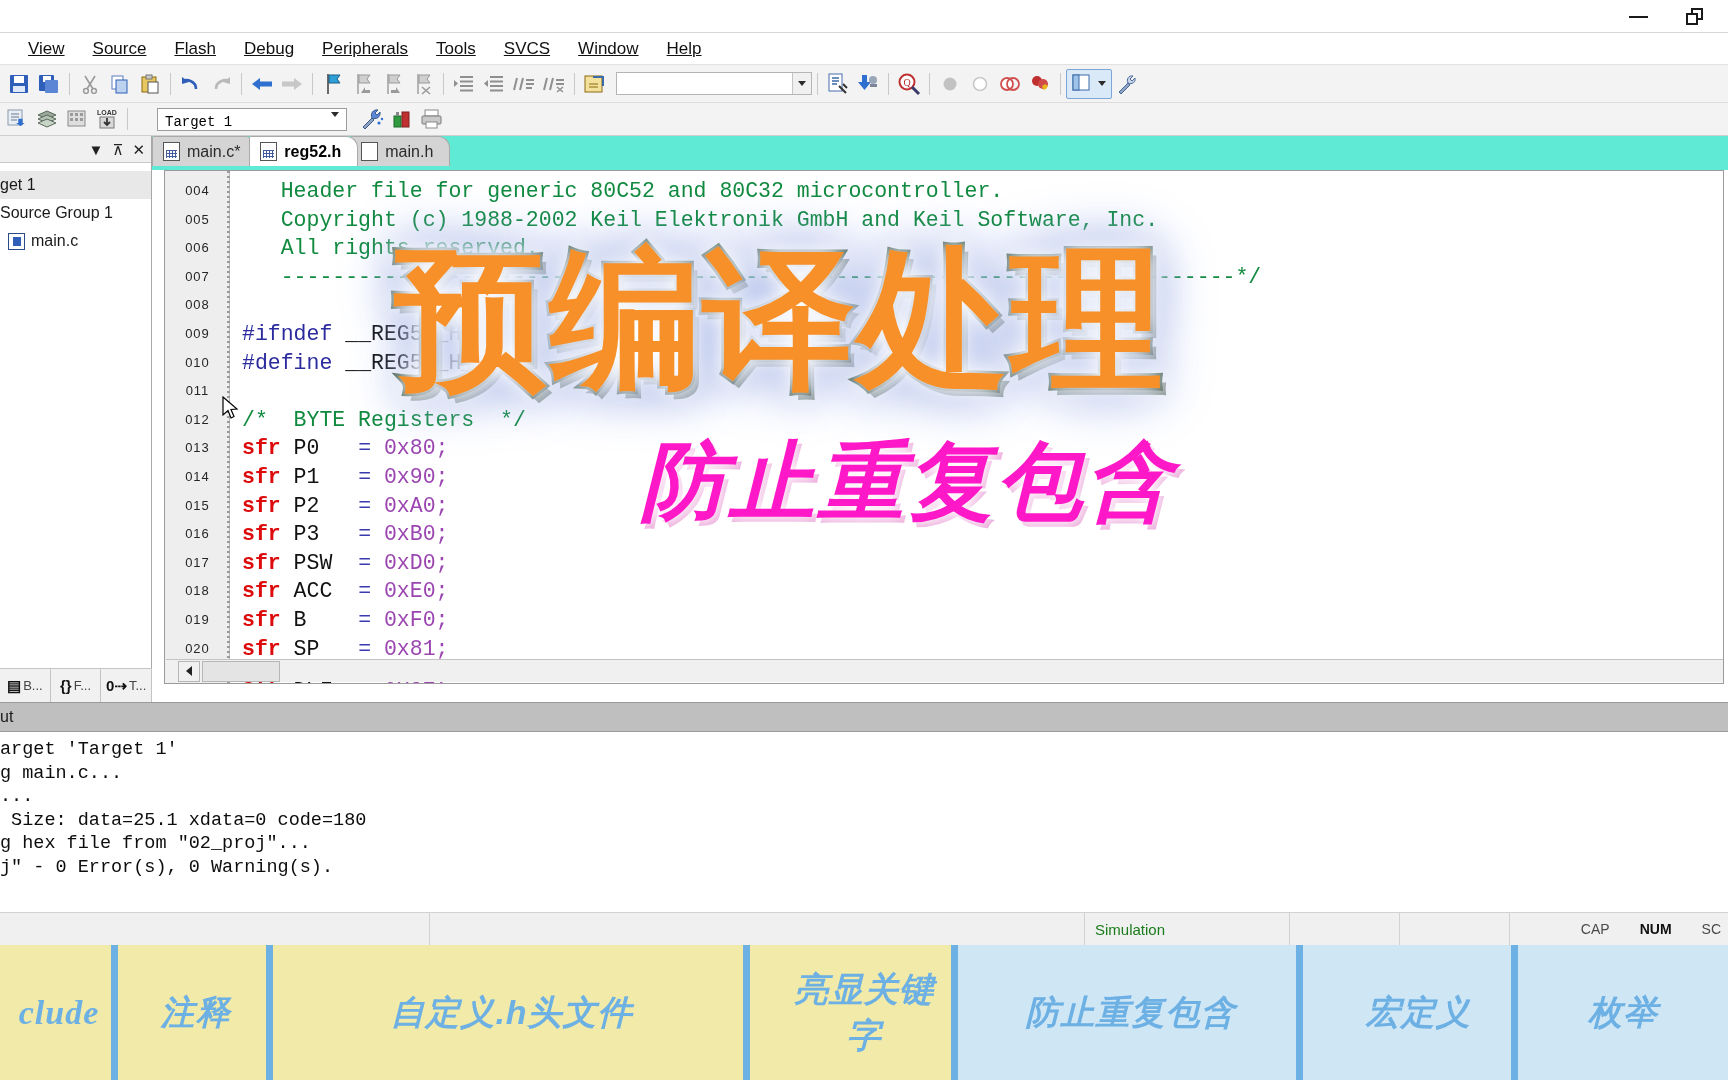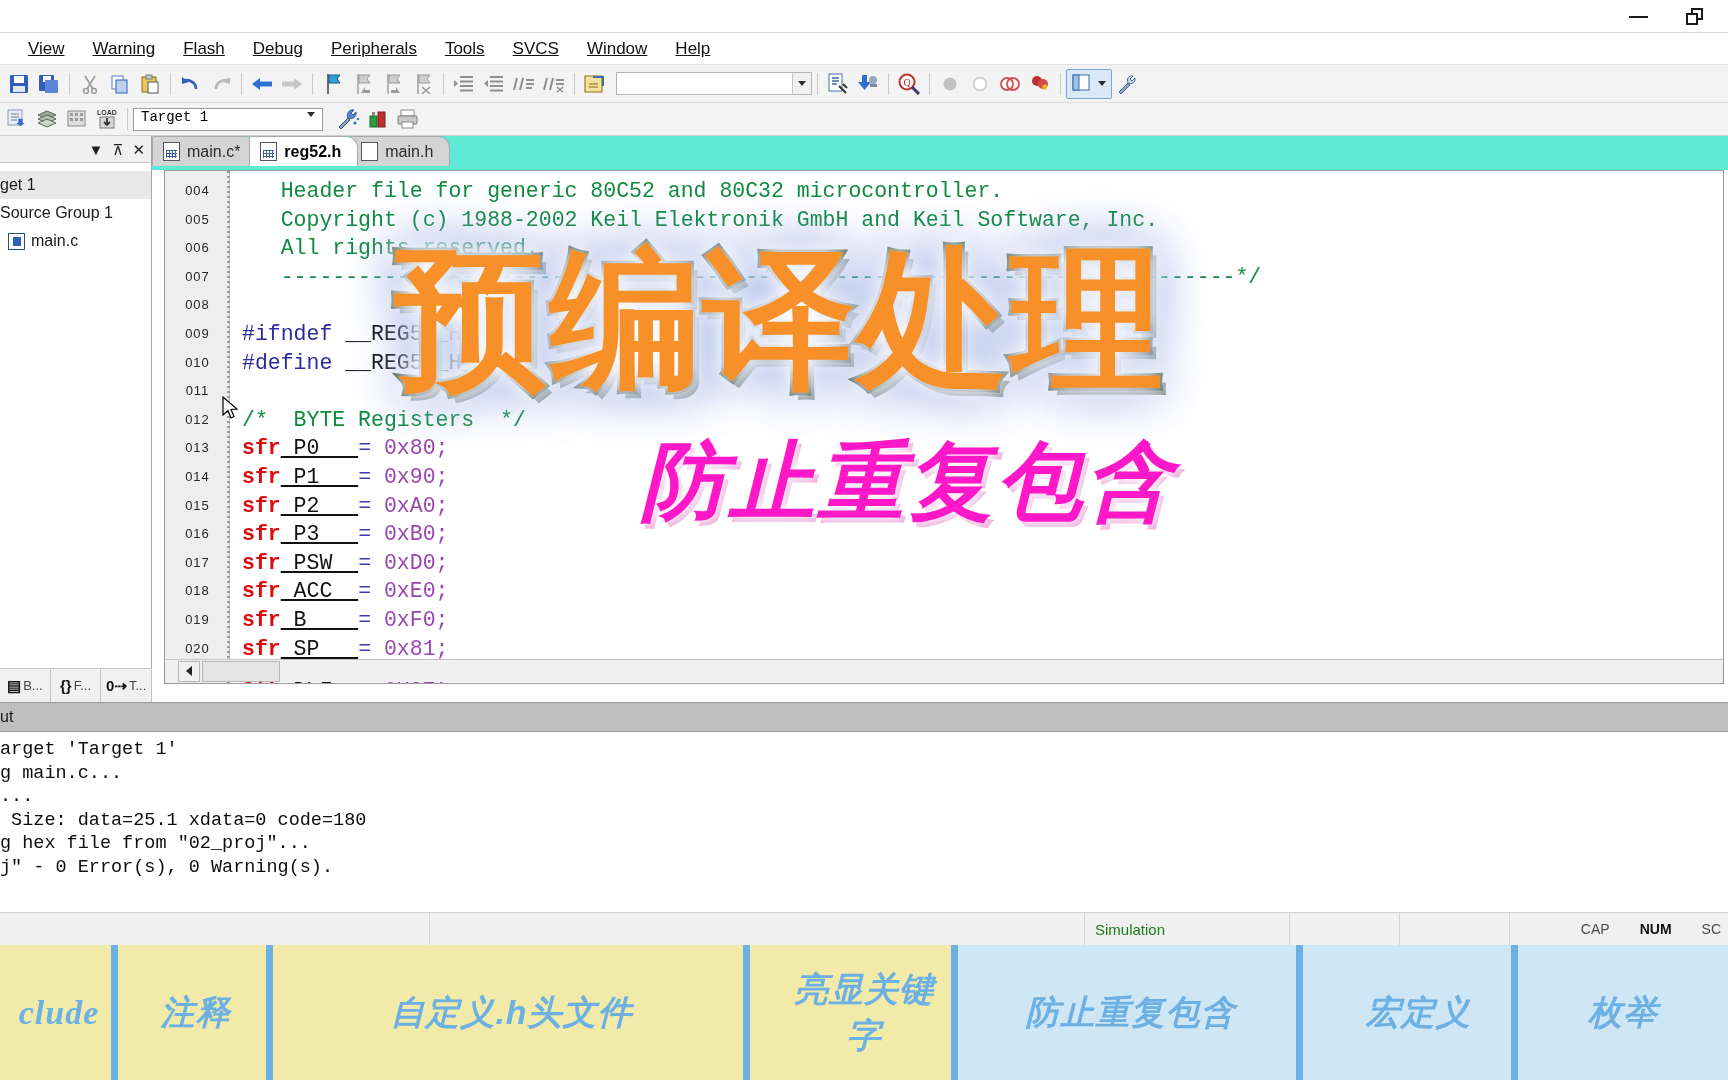--- a/index.html
+++ b/index.html
@@ -54,21 +54,21 @@
     display:flex; align-items:center; position:relative; margin-left:6px;
   }
   .tb-combo .arrow {
     position:absolute; right:0; top:0; width:19px; height:21px;
     background:#f0f0f0; border-left:1px solid #c4c4c4;
     display:flex; align-items:center; justify-content:center;
   }
   .caret-down { width:0;height:0;border-left:4px solid transparent;border-right:4px solid transparent;border-top:5px solid #2b2b2b; }
   .target-combo {
     width:190px; height:23px; background:#fff; border:1px solid #9c9c9c;
-    display:flex; align-items:flex-start; position:relative; margin-left:0;
+    display:flex; align-items:flex-end; position:relative; margin-left:24px;
     font-family:"Liberation Mono", monospace; font-size:14px; color:#000; padding-left:7px;
   }
 
   
   .leftpane {
     position:absolute; left:0; top:136px; width:152px; height:566px;
     background:#ffffff; border-right:1px solid #a8a8a8;
   }
   .leftpane-head {
     height:27px; background:#f0f0f0; border-bottom:1px solid #c9c9c9;
@@ -142,21 +142,21 @@
     width:65px; flex:none; text-align:center; color:#262626; font-size:13px;
     font-family:"Liberation Sans", sans-serif; letter-spacing:1px;
   }
   .ctext { padding-left:12px; }
   .c-comment { color:#108a3f; }
   .c-pre { color:#2b2b9e; }
   .c-plain { color:#111; }
   .c-kw { color:#dd0b0b; font-weight:bold; }
   .c-num { color:#9b45b0; }
   .c-op { color:#3a3ab0; }
-  .c-ident { color:#111;text-decoration:underline; }
+  .c-ident { color:#111; }
 
   .hscroll {
     position:absolute; left:1px; bottom:1px; width:1558px; height:23px;
     background:#f0f0f0; border-top:1px solid #c3c3c3; display:flex; align-items:center;
   }
   .hs-btn {
     width:22px; height:21px; background:#f0f0f0; border:1px solid #b6b6b6;
     display:flex; align-items:center; justify-content:center; margin-left:12px;
   }
   .hs-thumb { width:78px; height:21px; background:#e4e4e4; border:1px solid #b6b6b6; margin-left:2px; }
@@ -250,21 +250,21 @@
         <span class="glyph-restore">
             <i class="b2"></i>
             <i class="b1"></i>
           </span>
       </div>
     </div>
   </div>
 
   <div class="menubar">
     <div class="menu-item"><u>View</u></div>
-    <div class="menu-item"><u>Warning</u></div>
+    <div class="menu-item"><u>Source</u></div>
     <div class="menu-item"><u>Flash</u></div>
     <div class="menu-item"><u>Debug</u></div>
     <div class="menu-item"><u>Peripherals</u></div>
     <div class="menu-item"><u>Tools</u></div>
     <div class="menu-item"><u>SVCS</u></div>
     <div class="menu-item"><u>Window</u></div>
     <div class="menu-item"><u>Help</u></div>
   </div>
 
   <div class="toolbar1">

